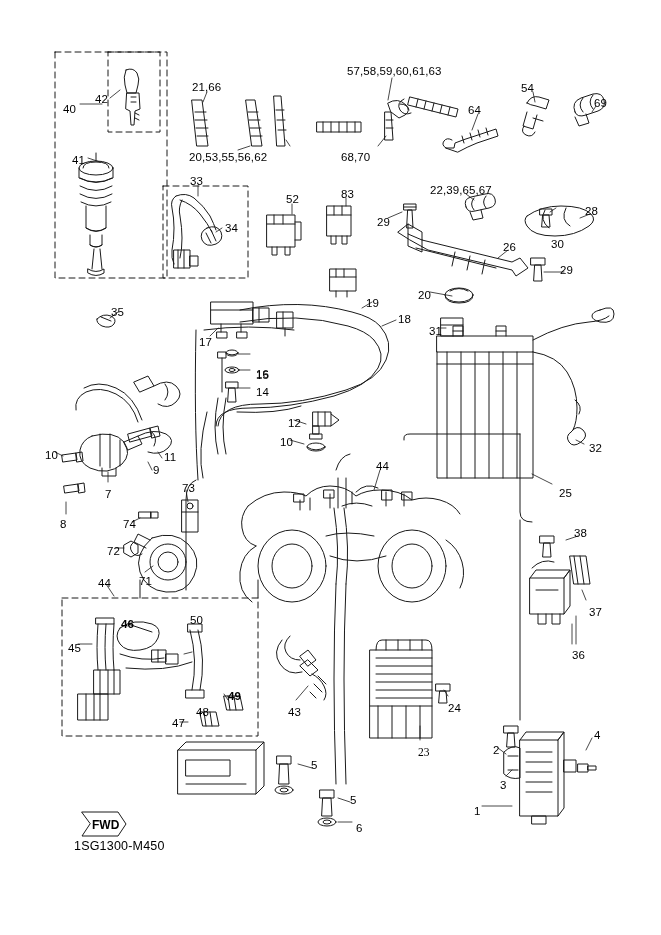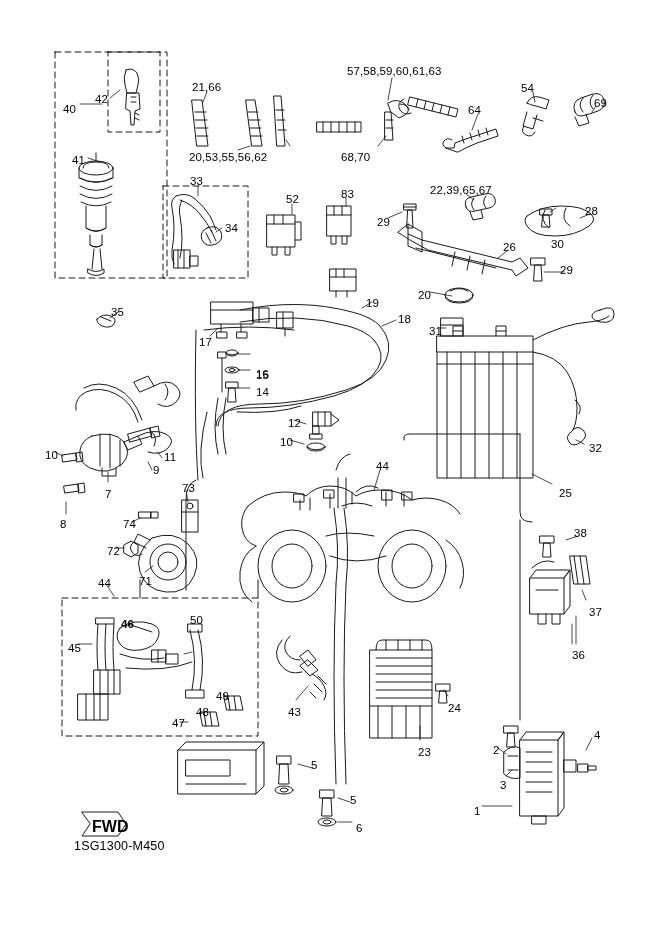--- a/index.html
+++ b/index.html
@@ -39,21 +39,21 @@
     position: absolute;
     font-family: "Liberation Sans", sans-serif;
     font-size: 12.5px;
     color: #000000;
     white-space: nowrap;
     letter-spacing: 0.2px;
   }
   .fwd-label {
     position: absolute;
     font-family: "Liberation Sans", sans-serif;
-    font-size: 16px;
+    font-size: 12px;
     font-weight: bold;
     color: #000000;
     white-space: nowrap;
   }
 </style>
 </head>
 <body>
 
 <div id="diagram-root">
 
@@ -601,25 +601,25 @@
   <div class="callout" style="left:60px; top:519px;">8</div>
   <div class="callout" style="left:182px; top:483px;">73</div>
   <div class="callout" style="left:123px; top:519px;">74</div>
   <div class="callout" style="left:107px; top:546px;">72</div>
   <div class="callout" style="left:139px; top:576px;">71</div>
   <div class="callout" style="left:376px; top:461px;">44</div>
   <div class="callout" style="left:98px; top:578px;">44</div>
   <div class="callout" style="left:68px; top:643px;">45</div>
   <div class="callout" style="left:121px; top:619px;font-weight:bold;">46</div>
   <div class="callout" style="left:190px; top:615px;">50</div>
-  <div class="callout" style="left:216px; top:691px;">49</div>
+  <div class="callout" style="left:228px; top:691px;font-weight:bold;">49</div>
   <div class="callout" style="left:172px; top:718px;">47</div>
   <div class="callout" style="left:196px; top:707px;">48</div>
   <div class="callout" style="left:288px; top:707px;">43</div>
-  <div class="callout" style="left:418px; top:747px;">23</div>
+  <div class="callout" style="left:418px; top:747px;font-family:Liberation Serif, serif;">23</div>
   <div class="callout" style="left:448px; top:703px;">24</div>
   <div class="callout" style="left:574px; top:528px;">38</div>
   <div class="callout" style="left:589px; top:607px;">37</div>
   <div class="callout" style="left:572px; top:650px;">36</div>
   <div class="callout" style="left:311px; top:760px;">5</div>
   <div class="callout" style="left:350px; top:795px;">5</div>
   <div class="callout" style="left:356px; top:823px;">6</div>
   <div class="callout" style="left:493px; top:745px;">2</div>
   <div class="callout" style="left:500px; top:780px;">3</div>
   <div class="callout" style="left:594px; top:730px;">4</div>

